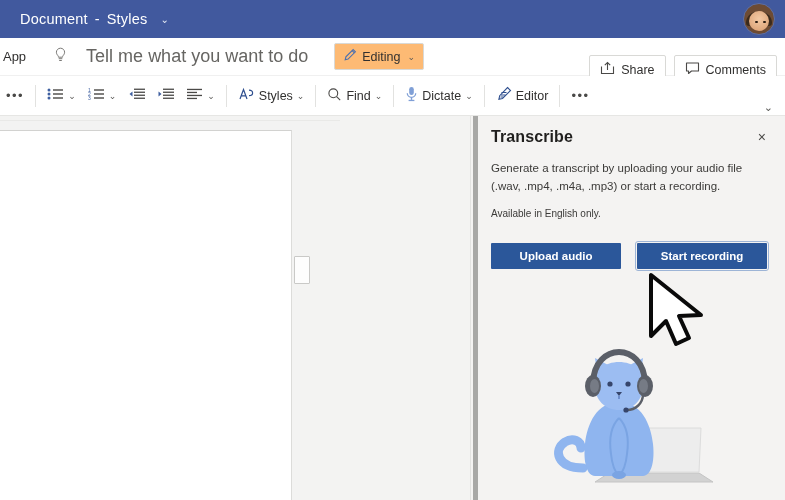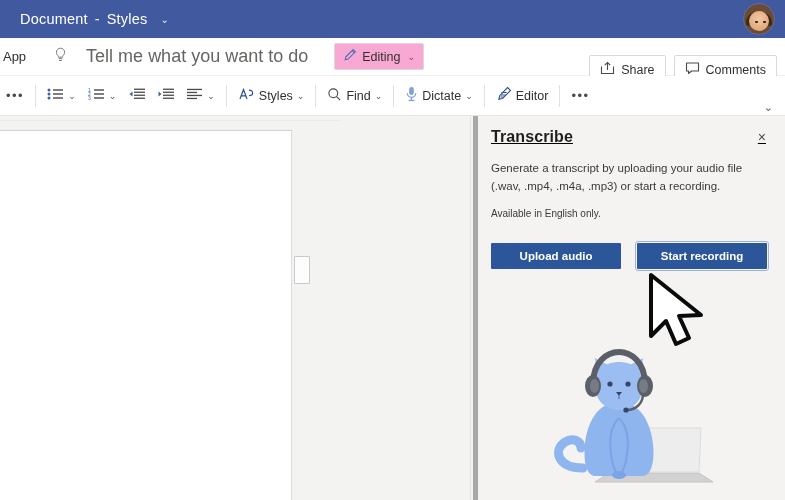--- a/index.html
+++ b/index.html
@@ -59,21 +59,21 @@
   }
   .tellme {
     display:flex; align-items:center; gap:19px;
     margin-left: 24px; font-size: 18px; color: #666562; white-space: nowrap;
   }
   .editing-btn {
     display:flex; align-items:center; gap:5px;
     margin-left: 22px;
     border: 1px solid #d9d9d6; border-radius: 2px;
     padding: 4px 8px; font-size: 12.5px; color: #31302f;
-    background: #f9a8d4; white-space: nowrap;
+    background: #fdba74; white-space: nowrap;
   }
   .editing-btn .chev { font-size: 9px; color:#5b5a58; margin-left:2px; }
   .cmd-right {
     position: absolute; right: 8px; top: 17px;
     display: flex; align-items: center; gap: 8px;
   }
   .pill {
     display: flex; align-items: center; gap: 6px;
     border: 1px solid #d9d9d6; border-radius: 2px;
     background: #fff; padding: 5px 10px;
@@ -128,21 +128,20 @@
     border-left: 1px solid #e3e3e1;
   }
   .panel-scroll {
     position: absolute; left: 2px; top: 0; width: 5px; height: 384px;
     background: #a8a8a6;
   }
   .panel-inner { position: absolute; left: 20px; top: 0; right: 0; bottom: 0; }
   .panel-head {
     display:flex; align-items:flex-start; justify-content:space-between;
     padding: 12px 16px 0 0;
-    text-decoration: underline;
   }
   .panel-title {
     font-size: 16px; font-weight: bold; color: #201f1e; letter-spacing: .1px;
   }
   .panel-close { font-size: 14px; color: #4a4947; line-height: 1; padding: 2px 3px; }
   .panel-desc {
     margin-top: 14px; padding-right: 28px;
     font-size: 11.5px; line-height: 1.55; color: #3b3a38;
   }
   .panel-note {

